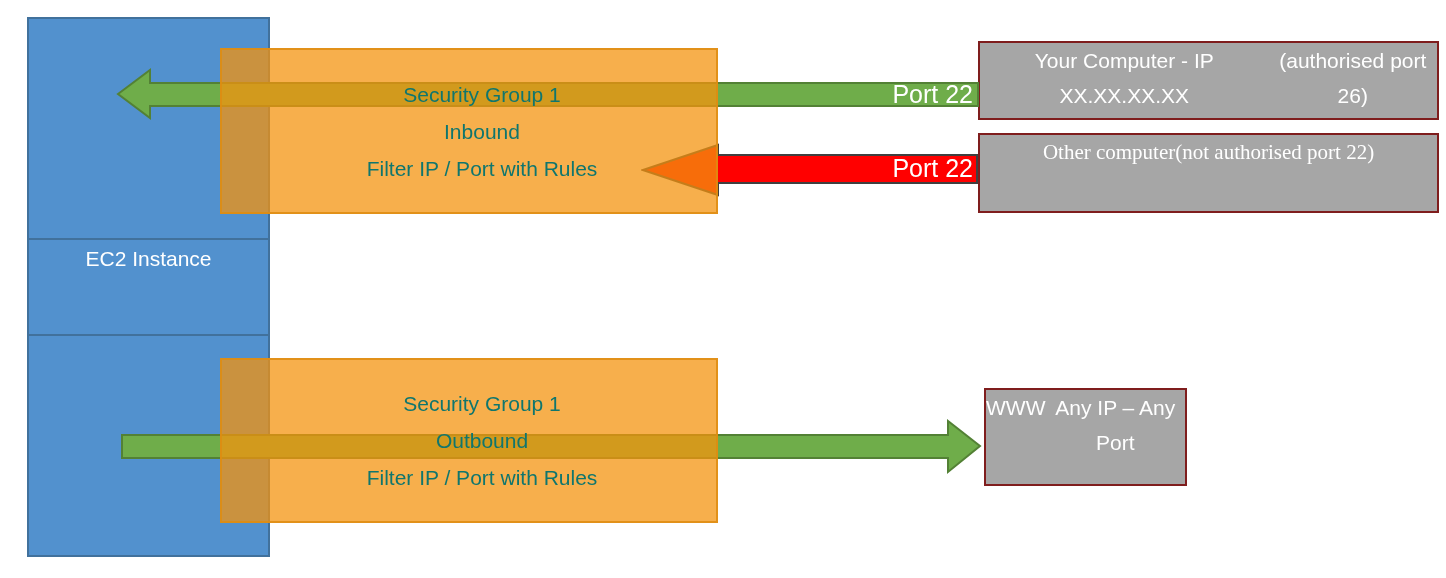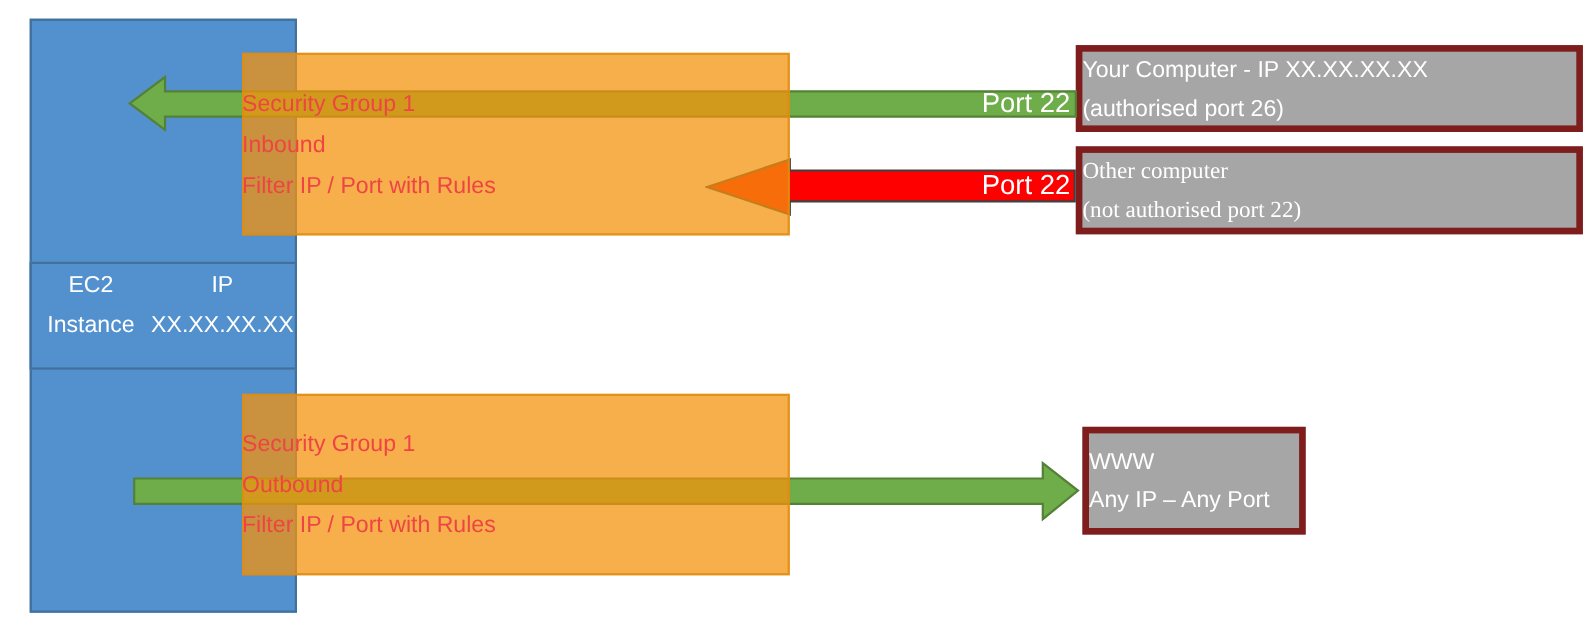--- a/index.html
+++ b/index.html
@@ -21,28 +21,28 @@
   .arrow-svg { z-index:3; }
   .arrow-green polygon { fill:#6FAD4A; stroke:#538135; stroke-width:2; }
   .arrow-red   polygon { fill:#FF0000; stroke:#404040; stroke-width:2; }
 
   
   .sg-box  { left:220px; width:498px; height:166px;
              background:rgba(244,147,14,0.74); border:2px solid rgba(222,140,16,0.85);
              z-index:4; }
   .sg-text { left:220px; width:524px; height:166px; z-index:6;
              display:flex; flex-direction:column; justify-content:center;
-             color:#ef4444; font-size:21px; line-height:37px; }
+             color:#0f766e; font-size:21px; line-height:37px; text-align:center; }
   .sg-inbound  { top:48px; }
   .sg-outbound { top:358px; height:165px; }
 
   
-  .gray-box { background:#A6A6A6; border:6px solid #7f1d1d; z-index:2;
-              display:flex; flex-direction:column; justify-content:center;
-              color:#ffffff; font-size:21px; line-height:35px; text-align:left; }
+  .gray-box { background:#A6A6A6; border:2px solid #7f1d1d; z-index:2;
+              display:flex; justify-content:center;
+              color:#ffffff; font-size:21px; line-height:35px; text-align:center; }
   .your-computer  { left:978px; top:41px;  width:461px; height:79px; }
   .other-computer { left:978px; top:133px; width:461px; height:80px;font-family:Liberation Serif, serif; }
   .www-box        { left:984px; top:388px; width:203px; height:98px; }
 
   
   .port-label { z-index:6; color:#ffffff; font-size:25px; line-height:34px;
                 height:34px; text-align:right; }
   .lbl-in-allowed { left:835px; top:77px;  width:138px; }
   .lbl-in-blocked { left:835px; top:151px; width:138px; }
   .lbl-outbound   { left:800px; top:429px; width:146px;margin-top:26px; }
@@ -64,21 +64,20 @@
 
   <svg class="abs arrow-svg arrow-green" style="left:120px; top:419px;" width="862" height="56" viewBox="0 0 862 56">
     <polygon points="2,16 828,16 828,2 860,27 828,53 828,39 2,39"></polygon>
   </svg>
 
   <div class="abs sg-box sg-inbound"></div>
   <div class="abs sg-box sg-outbound"></div>
 
   <div class="abs ec2-label">
     <div>EC2 Instance</div>
-    <div>IP XX.XX.XX.XX</div>
   </div>
 
   <div class="abs sg-text sg-inbound">
     <div>Security Group 1</div>
     <div>Inbound</div>
     <div>Filter IP / Port with Rules</div>
   </div>
   <div class="abs sg-text sg-outbound">
     <div>Security Group 1</div>
     <div>Outbound</div>

